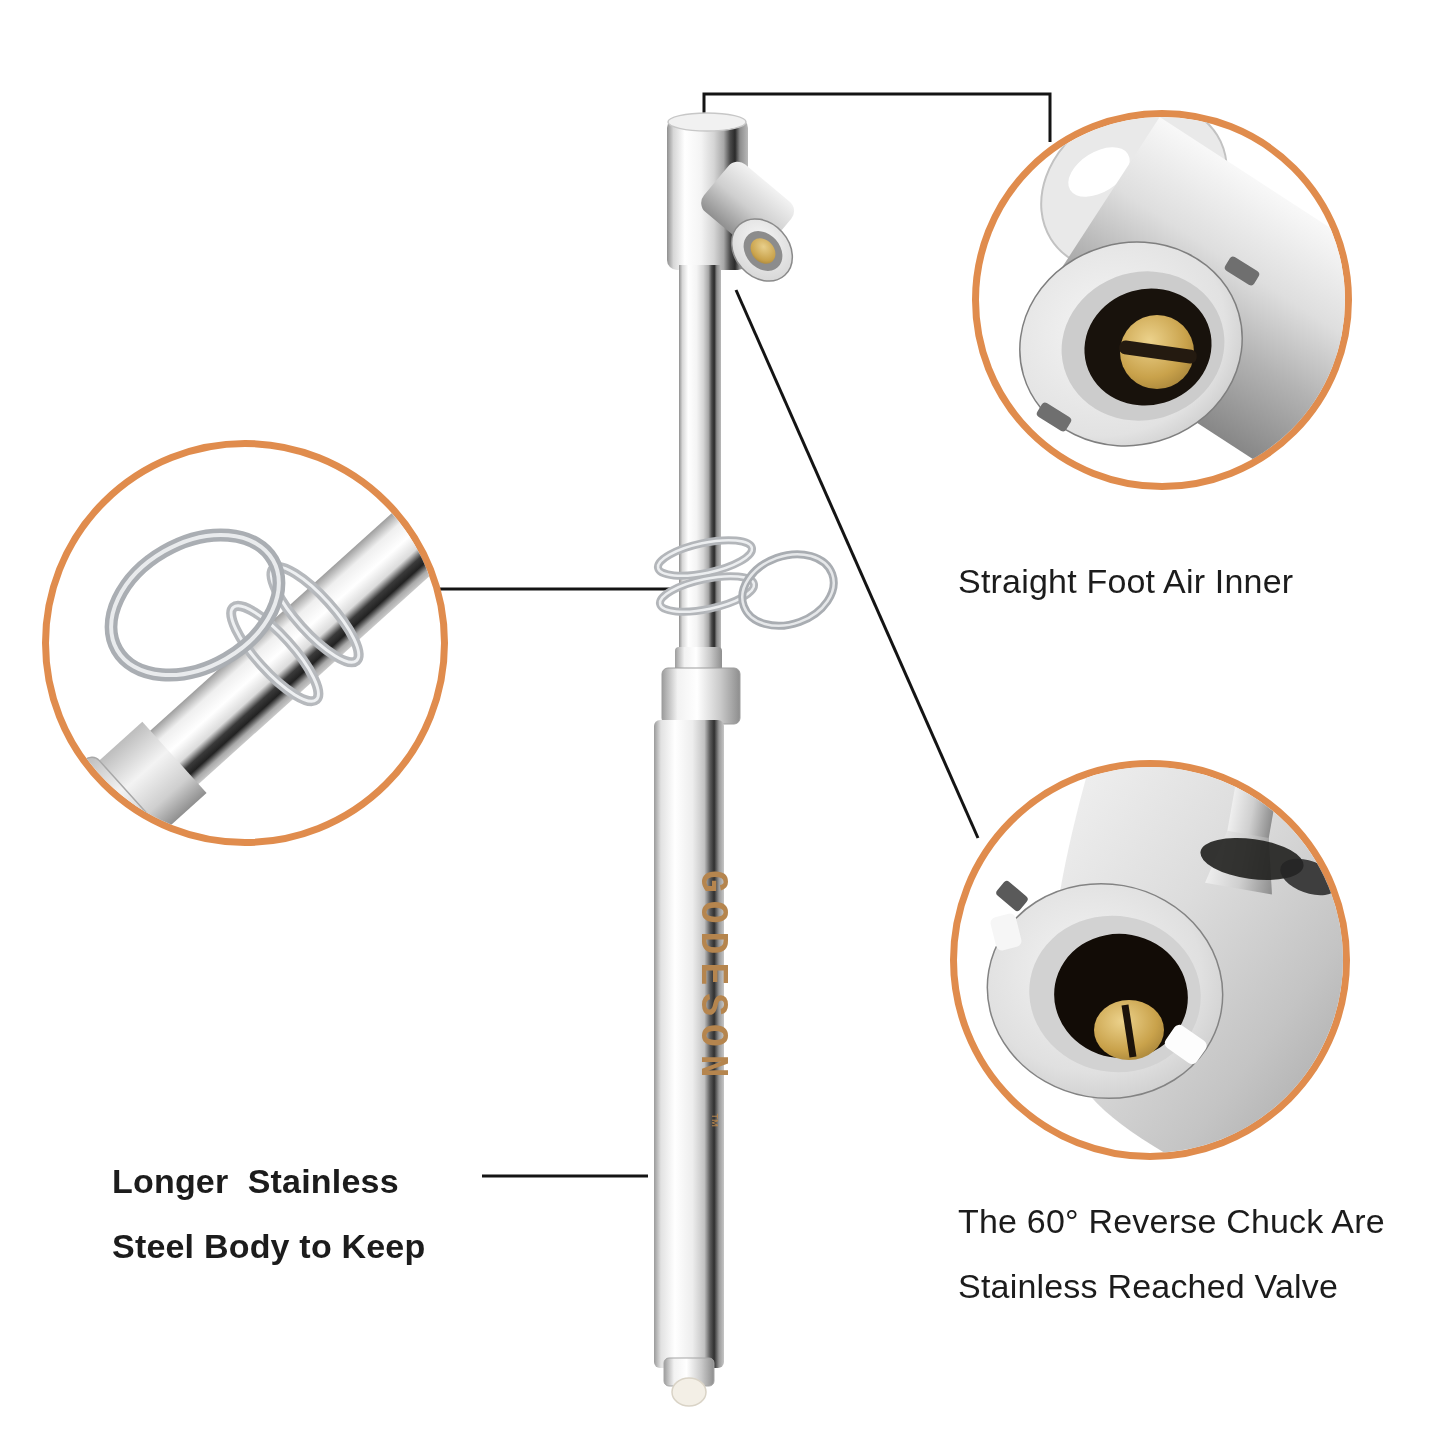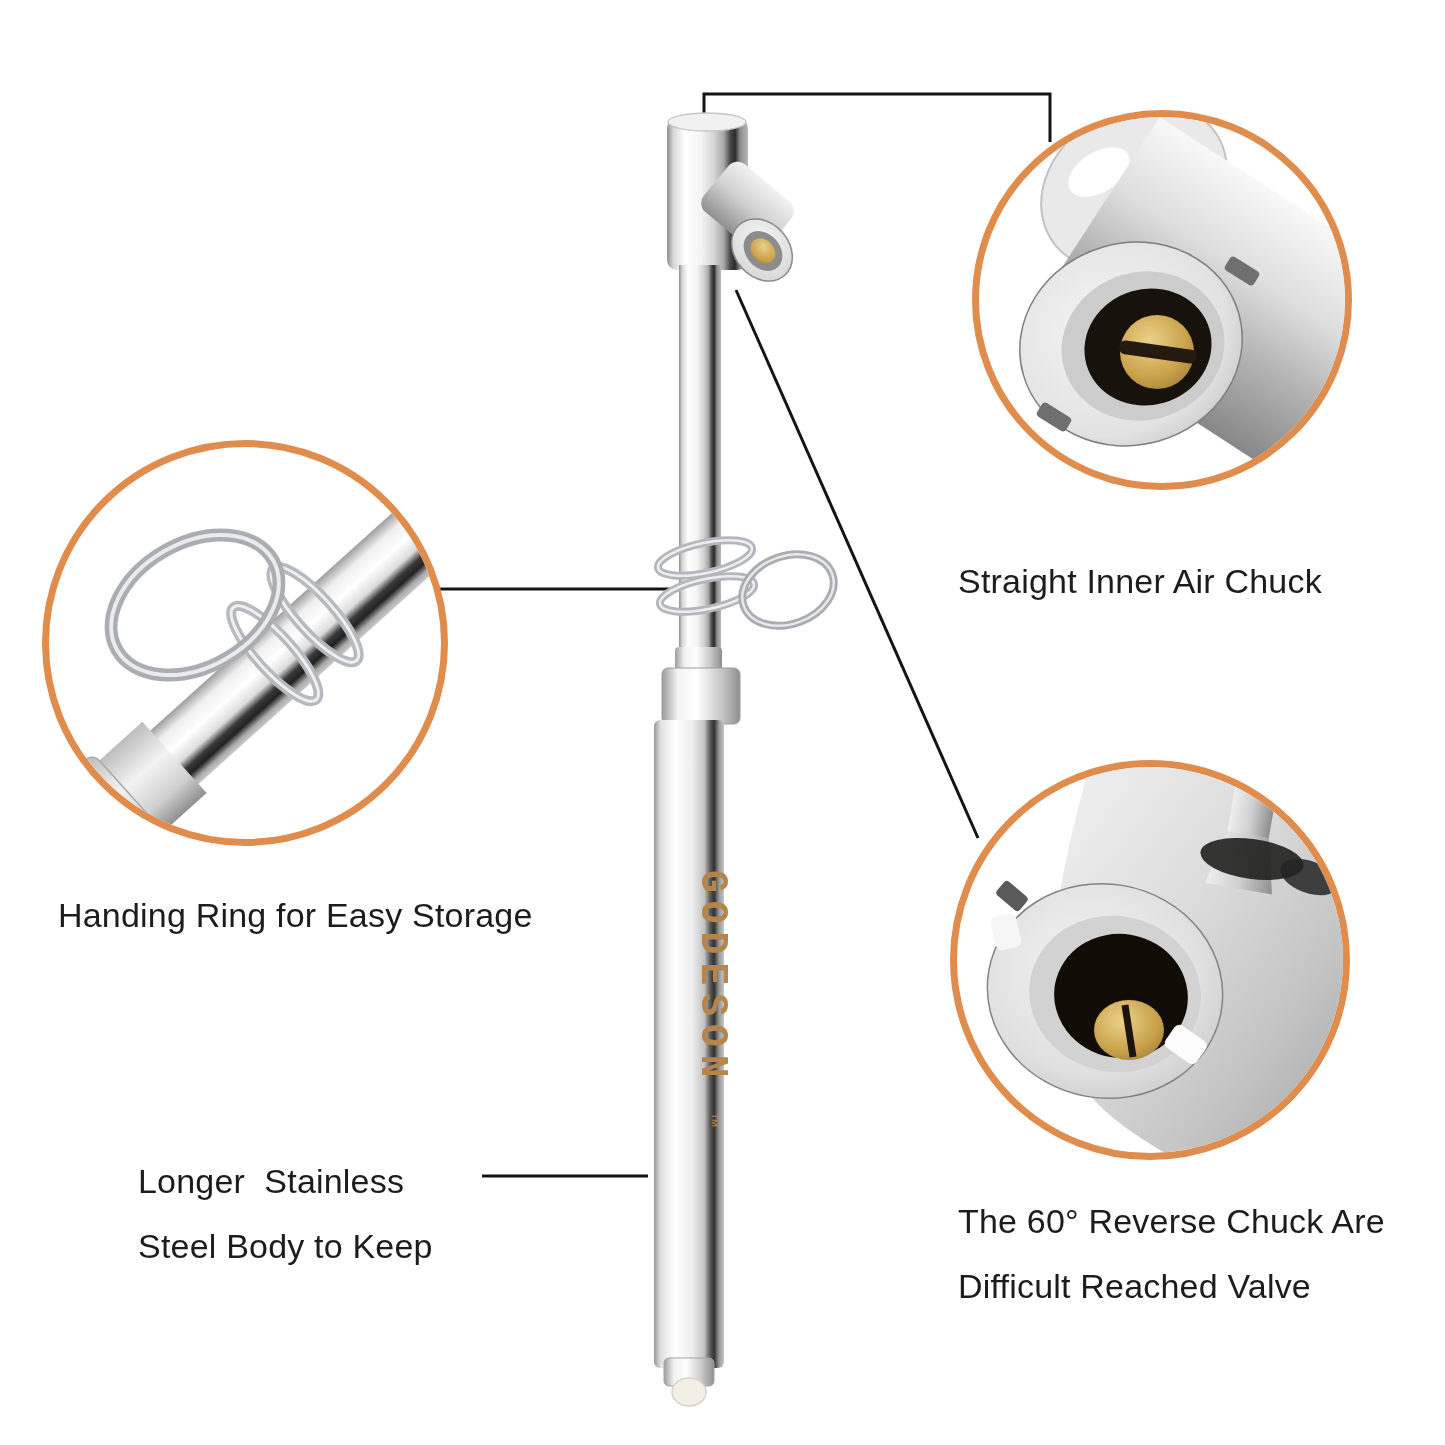--- a/index.html
+++ b/index.html
@@ -243,30 +243,27 @@
 
       <ellipse cx="172" cy="263" rx="35" ry="30" fill="url(#brassG)"></ellipse>
       <line x1="168" y1="238" x2="176" y2="290" stroke="#1c130a" stroke-width="7"></line>
 
       <rect x="210" y="264" width="38" height="27" rx="6" transform="rotate(35 229 277)" fill="#fdfdfd"></rect>
       <rect x="36" y="148" width="26" height="34" rx="6" transform="rotate(-14 49 165)" fill="#f6f6f6"></rect>
     </svg>
   </div>
 
   <div class="note" style="left:958px;top:549px;">
-    <div class="ln">Straight Inner Air Chuck</div>
-  </div>
-
-  <div class="note" style="left:58px;top:883px;">
-    <div class="ln">Handing Ring for Easy Storage</div>
-  </div>
-
-  <div class="note" style="left:138px;top:1149px;">
+    <div class="ln">Straight Foot Air Inner</div>
+  </div>
+
+
+  <div class="note" style="left:112px;top:1149px;font-weight:bold;">
     <div class="ln">Longer  Stainless</div>
     <div class="ln">Steel Body to Keep</div>
   </div>
 
   <div class="note" style="left:958px;top:1189px;">
     <div class="ln">The 60° Reverse Chuck Are</div>
-    <div class="ln">Difficult Reached Valve</div>
+    <div class="ln">Stainless Reached Valve</div>
   </div>
 
 </div>
 
 </body></html>

